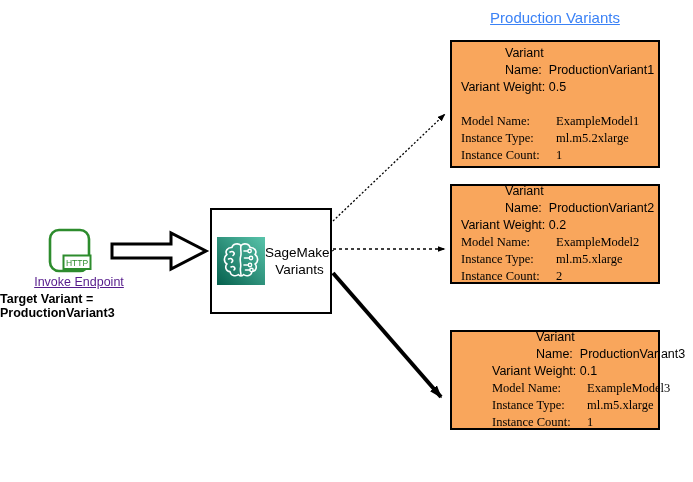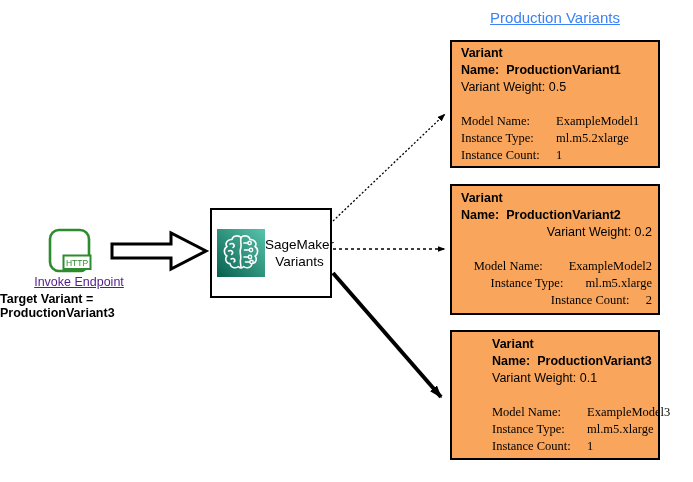--- a/index.html
+++ b/index.html
@@ -20,30 +20,30 @@
   }
   
   .card {
     position: absolute; left: 450px; width: 210px;
     background: #F9A65C; border: 2px solid #000;
     display: flex; flex-direction: column; justify-content: center;
     padding: 0 6px 0 9px;
     font-size: 12.5px; line-height: 17px;
   }
   .card-1 { top: 40px;  height: 128px; }
-  .card-2 { top: 184px; height: 131px; align-items: flex-end; }
-  .card-3 { top: 330px; height: 130px; padding-left: 40px; }
-  .card .name-line { font-weight: bold; }
+  .card-2 { top: 184px; height: 100px; }
+  .card-3 { top: 330px; height: 100px; padding-left: 40px; }
+  .card .name-line { font-weight: normal; margin-left: 44px; }
   .card .name-line .lbl { margin-right: 7px; }
   .card .gap { height: 17px; }
   .spec-row { display: flex; font-family: Liberation Serif, serif; }
   .spec-row .spec-label { width: 95px; flex: 0 0 95px; }
   
   .sm-box {
-    position: absolute; left: 210px; top: 208px; width: 122px; height: 90px;
+    position: absolute; left: 210px; top: 208px; width: 122px; height: 106px;
     background: #fff; border: 2px solid #000;
     display: flex; align-items: center;
   }
   .sm-icon { width: 48px; height: 48px; margin-left: 5px; flex: 0 0 48px; }
   .sm-label {
     flex: 1; text-align: center; font-size: 13.5px; line-height: 17px;
   }
   
   .http-icon { position: absolute; left: 48px; top: 228px; }
   .invoke-link {

